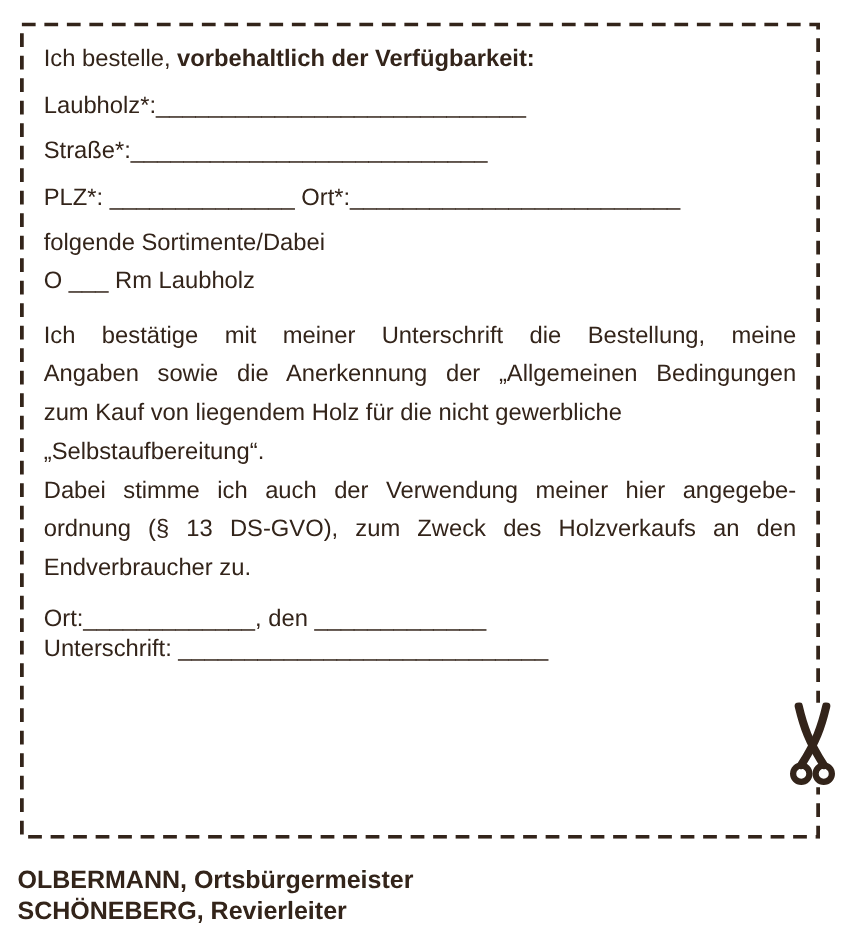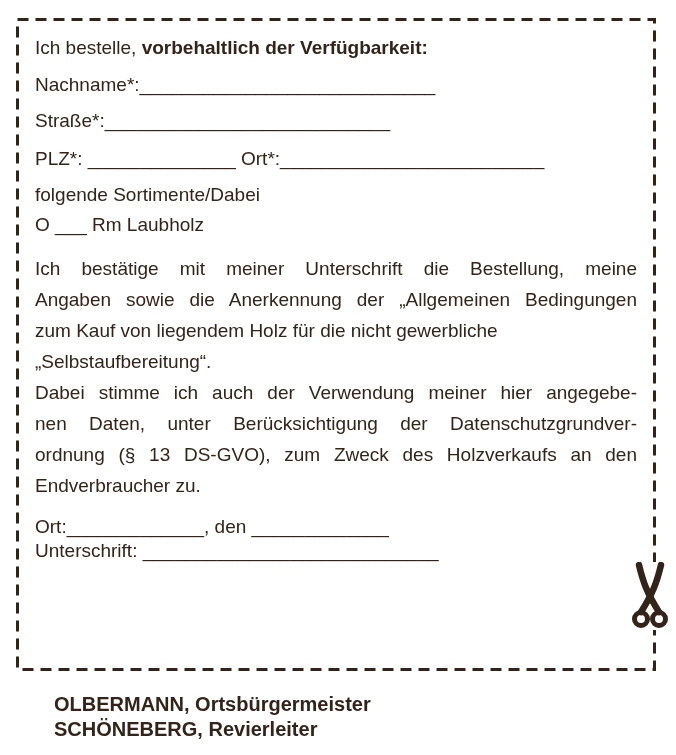--- a/index.html
+++ b/index.html
@@ -31,52 +31,51 @@
   .para{margin-top:16px;}
   .para2{margin-top:0;}
   .pline{font-size:19px;line-height:31px;}
   .just{text-align:justify;text-align-last:justify;}
   .scissors{
     position:absolute;left:631px;top:562px;
     width:38px;height:68px;
   }
   .footer{
     position:absolute;left:14px;top:692px;
-    font-size:20px;font-weight:bold;line-height:25px;margin-left:40px;
+    font-size:20px;font-weight:bold;line-height:25px;
   }
 </style>
 </head>
 <body>
 
 <div class="sheet">
 
   <div class="coupon">
     <svg class="coupon-border" width="640" height="653" viewBox="0 0 640 653">
       <rect x="1.5" y="1.5" width="637" height="650" fill="none" stroke="#33241a" stroke-width="3" stroke-dasharray="11 7"></rect>
     </svg>
 
     <div class="intro"><span>Ich bestelle, </span><b>vorbehaltlich der Verfügbarkeit:</b></div>
 
-    <div class="fline mt12">Nachname*:____________________________</div>
+    <div class="fline mt12">Laubholz*:____________________________</div>
     <div class="fline mt12">Straße*:___________________________</div>
     <div class="fline mt14">PLZ*: ______________ Ort*:_________________________</div>
 
     <div class="fline mt12">folgende Sortimente/Dabei</div>
     <div class="fline mt6">O ___ Rm Laubholz</div>
 
     <div class="para">
       <div class="pline just">Ich bestätige mit meiner Unterschrift die Bestellung, meine</div>
       <div class="pline just">Angaben sowie die Anerkennung der „Allgemeinen Bedingungen</div>
       <div class="pline">zum Kauf von liegendem Holz für die nicht gewerbliche</div>
       <div class="pline">„Selbstaufbereitung“.</div>
     </div>
 
     <div class="para2">
       <div class="pline just">Dabei stimme ich auch der Verwendung meiner hier angegebe-</div>
-      <div class="pline just">nen Daten, unter Berücksichtigung der Datenschutzgrundver-</div>
       <div class="pline just">ordnung (§ 13 DS-GVO), zum Zweck des Holzverkaufs an den</div>
       <div class="pline">Endverbraucher zu.</div>
     </div>
 
     <div class="fline mt14">Ort:_____________, den _____________</div>
     <div class="fline mt26">Unterschrift: ____________________________</div>
   </div>
 
   <svg class="scissors" viewBox="0 0 38 68">
     <rect x="0" y="0" width="38" height="68" fill="#ffffff"></rect>

